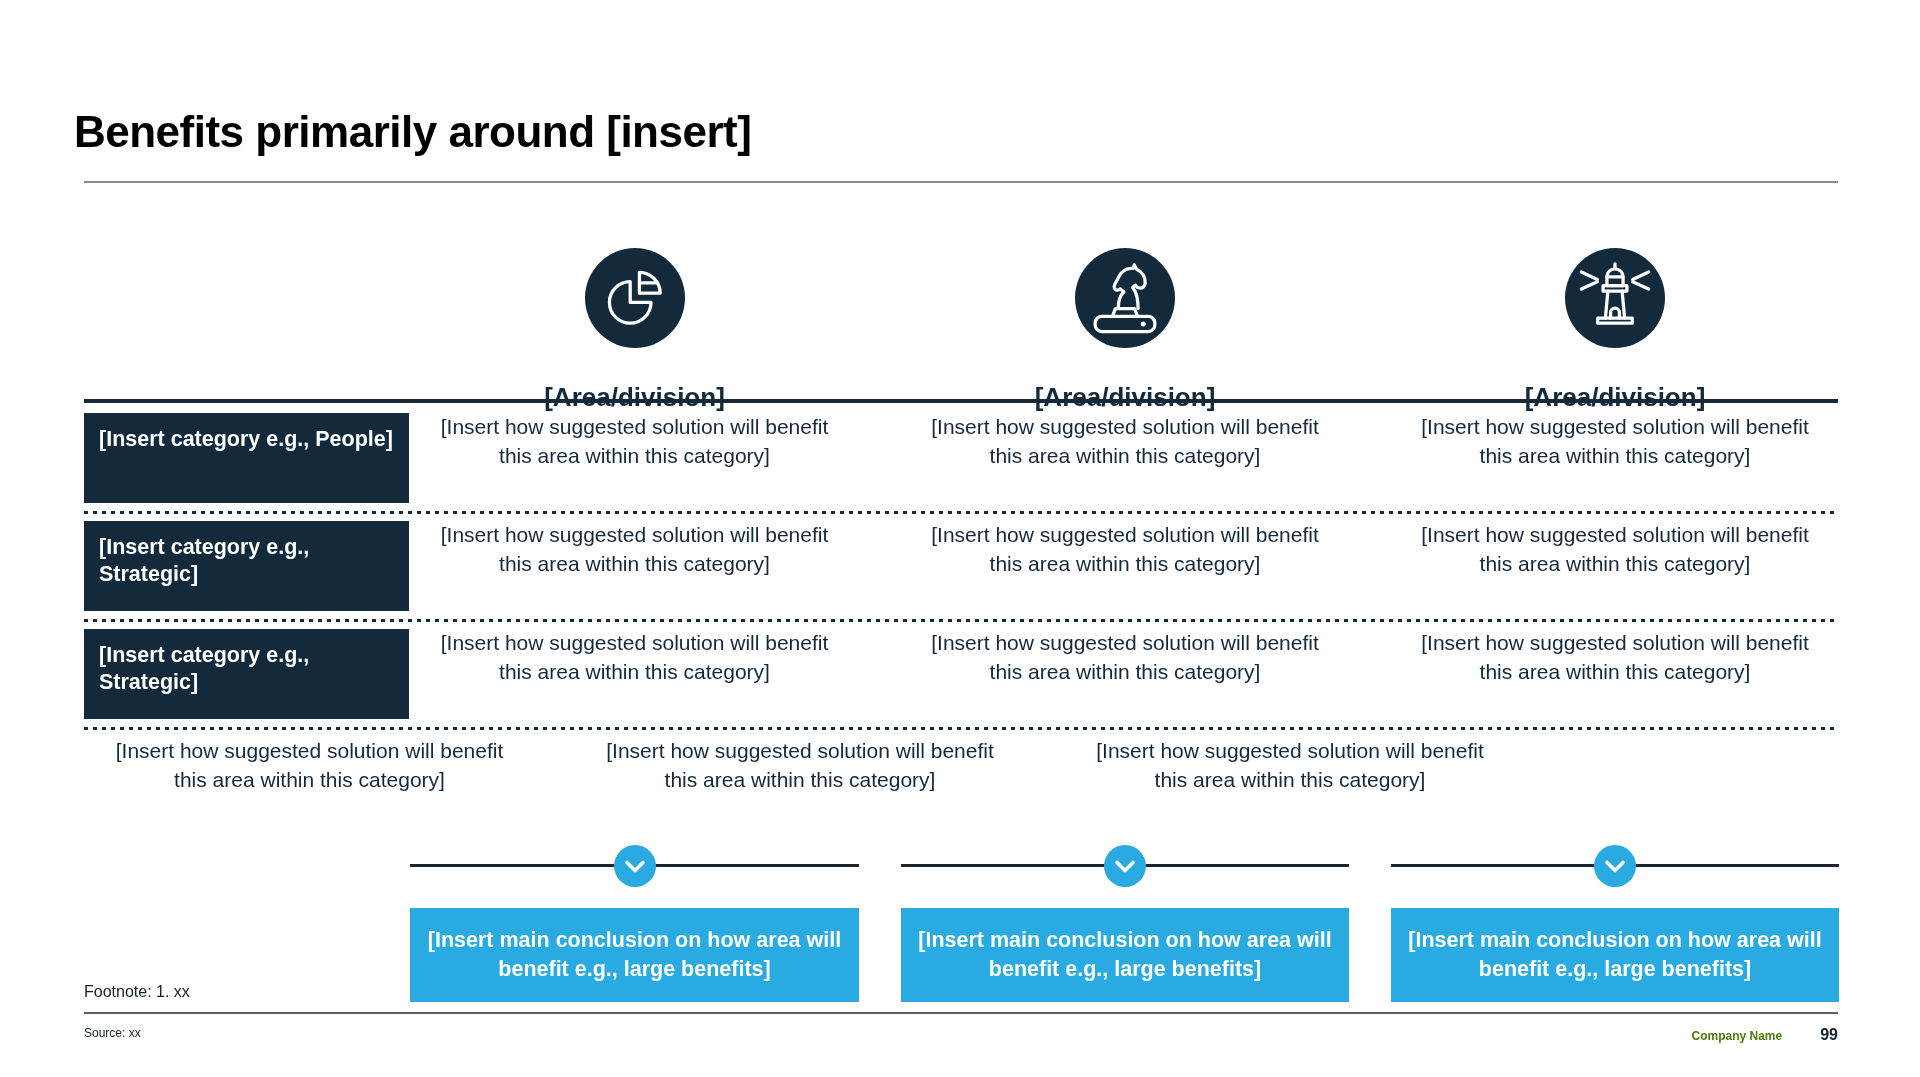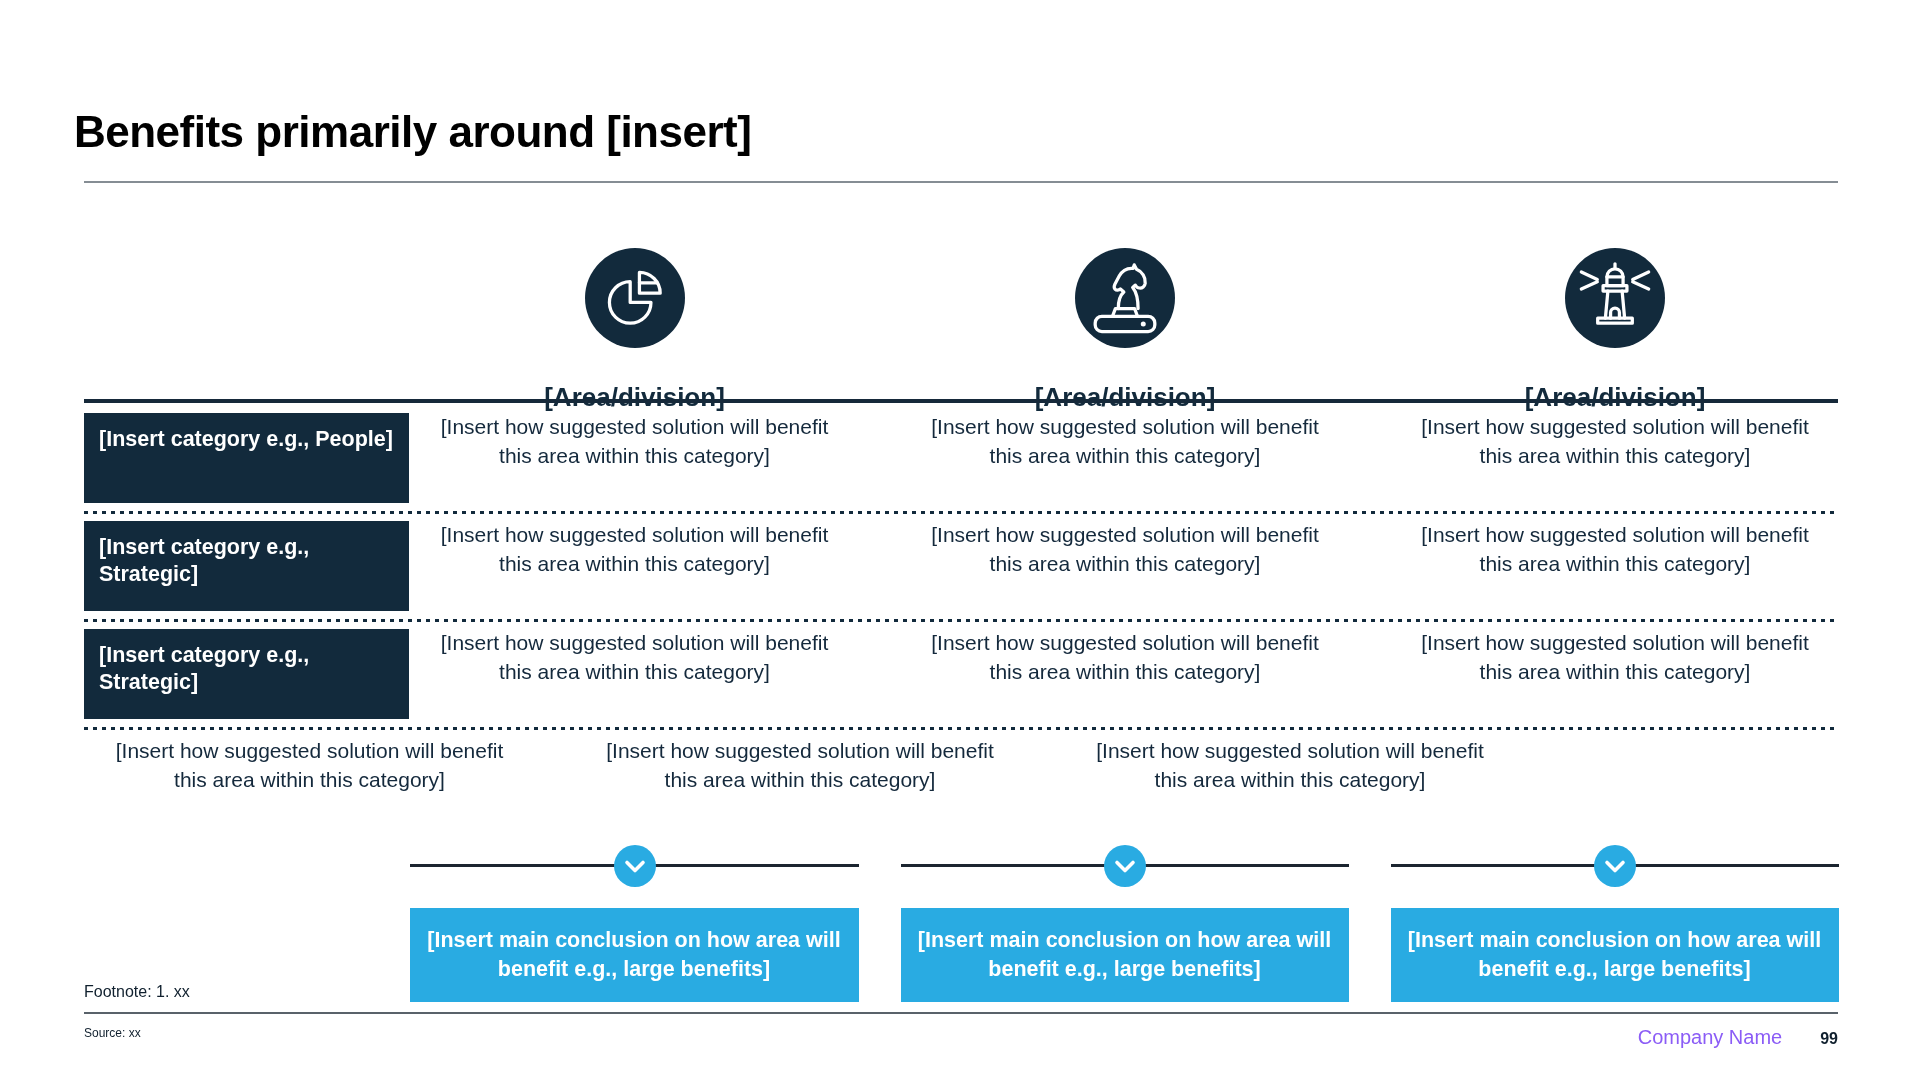--- a/index.html
+++ b/index.html
@@ -52,36 +52,36 @@
   .row-sep .dash{width:100%;height:3px;background:repeating-linear-gradient(90deg,var(--navy) 0 4.5px,transparent 4.5px 9px);}
 
   
   .chev-band{top:825px;height:42px;}
   .hline{position:absolute;left:0;right:0;top:19px;height:3px;background:#1c2530;}
   .chev-icon{position:absolute;left:50%;top:0;margin-left:-21px;}
   .chev-circle{fill:var(--blue);}
   .chev-mark{fill:none;stroke:#fff;stroke-width:3.6;stroke-linecap:round;stroke-linejoin:round;}
 
   
-  .concl-band{top:888px;justify-content:center;}
+  .concl-band{top:888px;}
   .conclusion{
     height:94px;background:var(--blue);display:flex;align-items:center;justify-content:center;
   }
   .conclusion .concl-text{
     width:calc(100% - 16px);text-align:center;color:#fff;font-weight:bold;
     font-size:21.5px;line-height:1.33;
   }
 
   
   .footnote{position:absolute;left:84px;top:983px;font-size:16px;color:#10202e;}
   .footer-rule{position:absolute;left:84px;top:1012px;width:1754px;height:2px;background:#59626a;}
   .footer-row{position:absolute;left:84px;top:1026px;width:1754px;display:flex;justify-content:space-between;align-items:flex-start;}
   .source{font-size:12px;color:#10202e;}
   .footer-right{display:flex;gap:38px;align-items:baseline;}
-  .company{font-size:20px;color:#8b5cf6;}
+  .company{font-size:12px;color:#4d7c0f;font-weight:bold;}
   .pagenum{font-size:16px;font-weight:bold;color:#10202e;}
 </style>
 </head>
 <body>
 
 <div class="slide">
 
   <h1 class="title">Benefits primarily around [insert]</h1>
   <div class="title-rule"></div>
 

